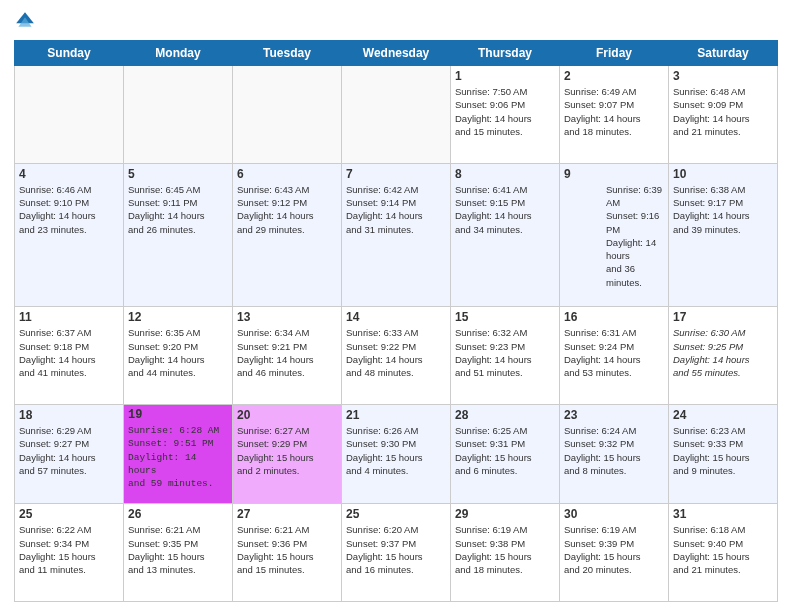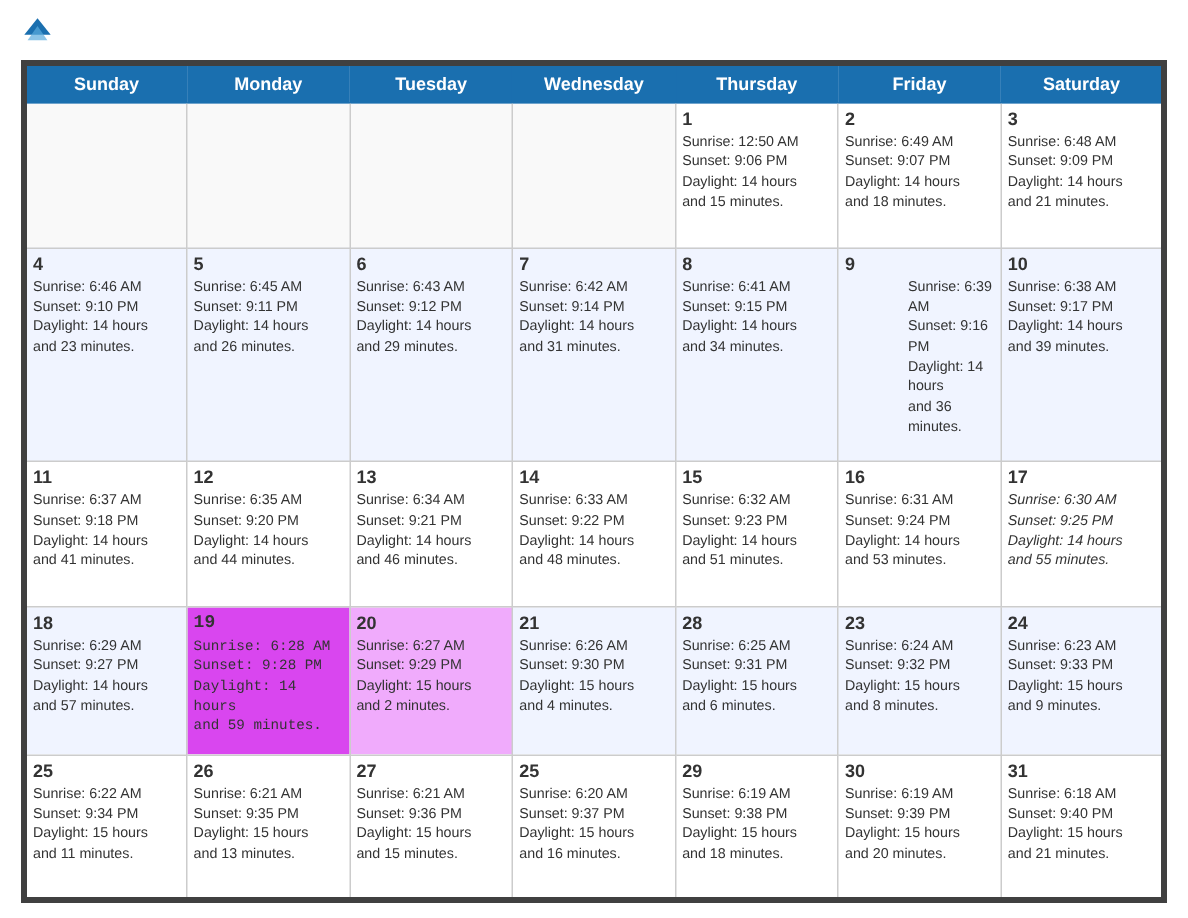--- a/index.html
+++ b/index.html
@@ -56,21 +56,21 @@
       font-weight: bold;
       color: #333;
       line-height: 1.1;
     }
     .location {
       font-size: 13px;
       color: #555;
     }
     .calendar {
       flex: 1;
-      border: 4px solid #404040;
+      border: 1px solid #404040;
       border-collapse: collapse;
       width: 100%;
       table-layout: fixed;
     }
     .calendar th {
       background: #1a6faf;
       color: #fff;
       text-align: center;
       padding: 5px 2px;
       font-size: 12px;
@@ -136,21 +136,21 @@
         </tr>
     </thead>
     <tbody id="calendar-body">
     <tr>
           <td class="empty"></td>
           <td class="empty"></td>
           <td class="empty"></td>
           <td class="empty"></td>
           <td>
             <div class="day-number">1</div>
-            <div class="day-info" style="white-space: pre-line;">Sunrise: 12:50 AM
+            <div class="day-info" style="white-space: pre-line;">Sunrise: 7:50 AM
 Sunset: 9:06 PM
 Daylight: 14 hours
 and 15 minutes.</div>
           </td>
           <td>
             <div class="day-number">2</div>
             <div class="day-info" style="white-space: pre-line;">Sunrise: 6:49 AM
 Sunset: 9:07 PM
 Daylight: 14 hours
 and 18 minutes.</div>
@@ -269,21 +269,21 @@
           <td style="background: rgb(240, 244, 255);">
             <div class="day-number">18</div>
             <div class="day-info" style="white-space: pre-line;">Sunrise: 6:29 AM
 Sunset: 9:27 PM
 Daylight: 14 hours
 and 57 minutes.</div>
           </td>
           <td style="background: #d946ef; font-family: Liberation Mono, monospace;">
             <div class="day-number">19</div>
             <div class="day-info" style="white-space: pre-line;">Sunrise: 6:28 AM
-Sunset: 9:28 PM
+Sunset: 9:51 PM
 Daylight: 14 hours
 and 59 minutes.</div>
           </td>
           <td style="background: #f0abfc;">
             <div class="day-number">20</div>
             <div class="day-info" style="white-space: pre-line;">Sunrise: 6:27 AM
 Sunset: 9:29 PM
 Daylight: 15 hours
 and 2 minutes.</div>
           </td>

